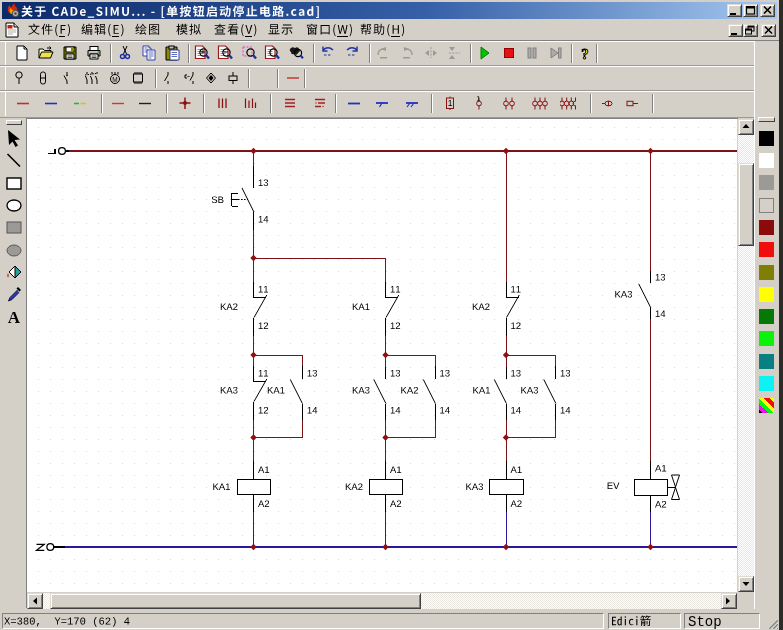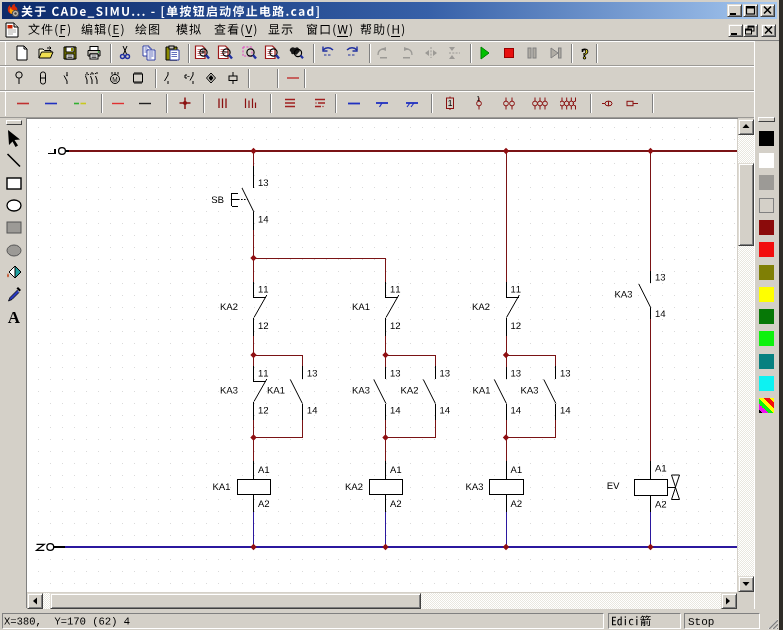--- a/index.html
+++ b/index.html
@@ -614,21 +614,21 @@
 <div class="abs" style="left:0;top:609px;width:779px;height:21px;background:#d4d0c8"></div>
 <div class="abs sunk" style="left:2px;top:613px;width:602px;height:16px"></div>
 <div class="abs sunk" style="left:608px;top:613px;width:73px;height:16px"></div>
 <div class="abs sunk" style="left:684px;top:613px;width:76px;height:16px"></div>
 <svg class="abs" style="left:4px;top:613px;overflow:visible" width="140" height="16">
       <path transform="translate(0,11.5)" d="M3.1 -4.3 4.9 -6.9H5.9L3.7 -3.6L6.1 0.0H5.1L3.1 -2.9L1.2 0.0H0.2L2.6 -3.6L0.4 -6.9H1.4Z M6.9 -4.4V-5.1H12.0V-4.4ZM6.9 -1.8V-2.5H12.0V-1.8Z M18.2 -1.9Q18.2 -0.9 17.6 -0.4Q16.9 0.1 15.8 0.1Q14.7 0.1 14.0 -0.4Q13.4 -0.9 13.3 -1.9L14.2 -1.9Q14.4 -0.7 15.8 -0.7Q16.5 -0.7 16.9 -1.0Q17.3 -1.3 17.3 -1.9Q17.3 -2.3 17.0 -2.6Q16.8 -2.8 16.4 -3.0Q16.0 -3.1 15.5 -3.1H15.0V-3.9H15.5Q15.9 -3.9 16.3 -4.1Q16.7 -4.2 16.9 -4.5Q17.1 -4.7 17.1 -5.1Q17.1 -5.7 16.7 -6.0Q16.4 -6.3 15.7 -6.3Q15.1 -6.3 14.7 -6.0Q14.4 -5.6 14.3 -5.1L13.4 -5.1Q13.5 -6.0 14.1 -6.5Q14.8 -7.0 15.7 -7.0Q16.8 -7.0 17.4 -6.5Q18.0 -6.1 18.0 -5.2Q18.0 -4.6 17.6 -4.1Q17.2 -3.7 16.5 -3.6V-3.5Q17.3 -3.4 17.8 -3.0Q18.2 -2.5 18.2 -1.9Z M24.5 -1.9Q24.5 -1.0 23.9 -0.4Q23.2 0.1 22.1 0.1Q20.9 0.1 20.2 -0.4Q19.6 -1.0 19.6 -1.9Q19.6 -2.6 20.0 -3.1Q20.4 -3.5 21.0 -3.6V-3.6Q20.5 -3.8 20.1 -4.2Q19.8 -4.7 19.8 -5.2Q19.8 -5.8 20.0 -6.2Q20.3 -6.6 20.8 -6.8Q21.4 -7.0 22.0 -7.0Q22.7 -7.0 23.3 -6.8Q23.8 -6.6 24.1 -6.2Q24.3 -5.8 24.3 -5.2Q24.3 -4.7 24.0 -4.2Q23.6 -3.8 23.1 -3.7V-3.6Q23.7 -3.5 24.1 -3.1Q24.5 -2.6 24.5 -1.9ZM23.4 -5.2Q23.4 -5.8 23.0 -6.0Q22.7 -6.3 22.0 -6.3Q21.4 -6.3 21.0 -6.0Q20.7 -5.8 20.7 -5.2Q20.7 -4.6 21.1 -4.3Q21.4 -4.0 22.0 -4.0Q23.4 -4.0 23.4 -5.2ZM23.6 -2.0Q23.6 -2.6 23.2 -3.0Q22.8 -3.3 22.0 -3.3Q21.3 -3.3 20.9 -2.9Q20.5 -2.6 20.5 -2.0Q20.5 -1.3 20.9 -1.0Q21.3 -0.6 22.1 -0.6Q22.8 -0.6 23.2 -0.9Q23.6 -1.3 23.6 -2.0Z M30.9 -3.5Q30.9 -1.7 30.2 -0.8Q29.6 0.1 28.3 0.1Q27.1 0.1 26.5 -0.8Q25.8 -1.7 25.8 -3.5Q25.8 -5.2 26.4 -6.1Q27.1 -7.0 28.4 -7.0Q29.6 -7.0 30.3 -6.1Q30.9 -5.2 30.9 -3.5ZM29.9 -3.5Q29.9 -4.9 29.6 -5.6Q29.2 -6.3 28.4 -6.3Q27.5 -6.3 27.1 -5.6Q26.8 -5.0 26.8 -3.5Q26.8 -2.0 27.1 -1.3Q27.5 -0.7 28.3 -0.7Q29.2 -0.7 29.5 -1.3Q29.9 -2.0 29.9 -3.5ZM27.7 -2.8V-4.1H29.0V-2.8Z M32.8 1.9 33.7 -1.5H35.1L33.5 1.9Z M54.0 -3.0V0.0H53.1V-3.0L50.6 -6.9H51.6L53.6 -3.8L55.5 -6.9H56.5Z M57.3 -4.4V-5.1H62.4V-4.4ZM57.3 -1.8V-2.5H62.4V-1.8Z M63.8 0.0V-0.7H66.1V-6.0Q65.9 -5.6 65.2 -5.3Q64.5 -5.0 63.8 -5.0V-5.7Q64.5 -5.7 65.2 -6.1Q65.9 -6.4 66.1 -6.9H67.0V-0.7H68.8V0.0Z M74.8 -6.2Q72.4 -2.7 72.4 0.0H71.4Q71.4 -1.3 72.0 -2.9Q72.7 -4.5 73.9 -6.2H70.1V-6.9H74.8Z M81.3 -3.5Q81.3 -1.7 80.6 -0.8Q80.0 0.1 78.7 0.1Q77.5 0.1 76.9 -0.8Q76.2 -1.7 76.2 -3.5Q76.2 -5.2 76.9 -6.1Q77.5 -7.0 78.8 -7.0Q80.1 -7.0 80.7 -6.1Q81.3 -5.2 81.3 -3.5ZM80.3 -3.5Q80.3 -4.9 80.0 -5.6Q79.6 -6.3 78.8 -6.3Q77.9 -6.3 77.6 -5.6Q77.2 -5.0 77.2 -3.5Q77.2 -2.0 77.6 -1.3Q77.9 -0.7 78.8 -0.7Q79.6 -0.7 79.9 -1.3Q80.3 -2.0 80.3 -3.5ZM78.2 -2.8V-4.1H79.4V-2.8Z M90.9 -2.7Q90.9 -1.3 91.4 -0.2Q91.8 1.0 92.8 2.2H91.8Q90.8 1.0 90.4 -0.2Q90.0 -1.3 90.0 -2.7Q90.0 -4.1 90.4 -5.3Q90.8 -6.4 91.8 -7.6H92.8Q91.8 -6.4 91.4 -5.3Q90.9 -4.1 90.9 -2.7Z M100.1 -2.3Q100.1 -1.2 99.5 -0.5Q98.9 0.1 97.8 0.1Q96.6 0.1 95.9 -0.8Q95.3 -1.7 95.3 -3.3Q95.3 -5.1 96.0 -6.0Q96.6 -7.0 97.9 -7.0Q99.5 -7.0 99.9 -5.6L99.1 -5.4Q98.8 -6.3 97.9 -6.3Q97.1 -6.3 96.6 -5.6Q96.2 -4.9 96.2 -3.6Q96.5 -4.0 96.9 -4.3Q97.4 -4.5 98.0 -4.5Q98.9 -4.5 99.5 -3.9Q100.1 -3.3 100.1 -2.3ZM99.2 -2.2Q99.2 -3.0 98.8 -3.4Q98.4 -3.8 97.7 -3.8Q97.4 -3.8 97.0 -3.6Q96.7 -3.5 96.5 -3.2Q96.3 -2.9 96.3 -2.5Q96.3 -1.7 96.7 -1.2Q97.1 -0.6 97.8 -0.6Q98.4 -0.6 98.8 -1.1Q99.2 -1.5 99.2 -2.2Z M101.6 0.0V-0.6Q101.8 -1.2 102.3 -1.7Q102.9 -2.3 103.8 -3.0Q104.6 -3.7 105.0 -4.2Q105.3 -4.6 105.3 -5.1Q105.3 -5.6 105.0 -6.0Q104.6 -6.3 103.9 -6.3Q103.4 -6.3 103.0 -5.9Q102.6 -5.6 102.6 -5.0L101.6 -5.1Q101.7 -6.0 102.3 -6.5Q103.0 -7.0 103.9 -7.0Q105.0 -7.0 105.7 -6.5Q106.3 -6.0 106.3 -5.1Q106.3 -4.5 105.9 -4.0Q105.5 -3.4 104.7 -2.8Q103.7 -1.9 103.2 -1.5Q102.8 -1.1 102.7 -0.7H106.4V0.0Z M111.7 -2.7Q111.7 -1.3 111.2 -0.2Q110.8 1.0 109.8 2.2H108.8Q109.8 0.9 110.3 -0.2Q110.7 -1.3 110.7 -2.7Q110.7 -4.1 110.3 -5.2Q109.8 -6.4 108.8 -7.6H109.8Q110.8 -6.4 111.2 -5.3Q111.7 -4.1 111.7 -2.7Z M124.5 -1.6V0.0H123.6V-1.6H120.2V-2.4L123.5 -6.9H124.5V-2.4H125.5V-1.6ZM123.6 -5.9 121.0 -2.4H123.6Z" fill="#000"></path>
     </svg>
 <svg style="position:absolute;left:611.0px;top:612.3px;overflow:visible" width="42" height="17">
       <path transform="translate(0,13.2)" d="M1.0 0.0H5.1V-0.9H2.1V-4.0H4.5V-4.9H2.1V-7.5H5.0V-8.5H1.0Z M8.3 0.2C8.9 0.2 9.3 -0.2 9.7 -0.7H9.7L9.8 0.0H10.7V-8.8H9.6V-6.8L9.7 -5.7C9.3 -6.2 8.9 -6.4 8.4 -6.4C7.3 -6.4 6.3 -5.2 6.3 -3.1C6.3 -0.9 7.1 0.2 8.3 0.2ZM8.6 -0.7C7.8 -0.7 7.4 -1.6 7.4 -3.1C7.4 -4.6 8.0 -5.5 8.6 -5.5C9.0 -5.5 9.3 -5.4 9.6 -4.9V-1.6C9.3 -1.0 8.9 -0.7 8.6 -0.7Z M13.8 0.0H14.9V-6.3H13.8ZM14.4 -7.5C14.8 -7.5 15.1 -7.8 15.1 -8.2C15.1 -8.6 14.8 -8.9 14.4 -8.9C13.9 -8.9 13.6 -8.6 13.6 -8.2C13.6 -7.8 13.9 -7.5 14.4 -7.5Z M20.6 0.1C21.3 0.1 22.0 -0.1 22.5 -0.6L22.1 -1.3C21.7 -1.0 21.3 -0.7 20.7 -0.7C19.7 -0.7 19.0 -1.7 19.0 -3.1C19.0 -4.6 19.7 -5.5 20.8 -5.5C21.2 -5.5 21.5 -5.3 21.9 -5.0L22.4 -5.7C22.0 -6.1 21.5 -6.4 20.7 -6.4C19.2 -6.4 17.9 -5.2 17.9 -3.1C17.9 -1.1 19.1 0.1 20.6 0.1Z M25.3 0.0H26.4V-6.3H25.3ZM25.9 -7.5C26.3 -7.5 26.6 -7.8 26.6 -8.2C26.6 -8.6 26.3 -8.9 25.9 -8.9C25.4 -8.9 25.1 -8.6 25.1 -8.2C25.1 -7.8 25.4 -7.5 25.9 -7.5Z M35.6 -4.3V-0.8H36.5V-4.3ZM38.0 -4.7V-0.1C38.0 0.0 38.0 0.1 37.8 0.1C37.6 0.1 37.0 0.1 36.3 0.1C36.5 0.3 36.6 0.6 36.7 0.9C37.5 0.9 38.1 0.8 38.4 0.7C38.8 0.6 38.9 0.3 38.9 -0.1V-4.7ZM36.5 -7.1C36.3 -6.8 36.0 -6.4 35.8 -6.0H33.1C32.9 -6.3 32.5 -6.8 32.2 -7.1L31.4 -6.8C31.6 -6.6 31.9 -6.3 32.1 -6.0H29.3V-5.3H39.7V-6.0H36.7C36.9 -6.3 37.2 -6.6 37.4 -6.8ZM33.4 -4.0V-3.1H31.0V-4.0ZM30.2 -4.6V0.9H31.0V-1.0H33.4V-0.1C33.4 0.1 33.4 0.1 33.3 0.1C33.1 0.1 32.7 0.1 32.2 0.1C32.3 0.3 32.5 0.6 32.5 0.8C33.1 0.8 33.6 0.8 33.9 0.7C34.2 0.6 34.3 0.4 34.3 -0.1V-4.6ZM31.0 -2.5H33.4V-1.6H31.0ZM31.1 -9.8C30.7 -8.8 30.0 -7.9 29.3 -7.3C29.5 -7.2 29.9 -6.9 30.0 -6.8C30.4 -7.1 30.8 -7.6 31.2 -8.1H31.9C32.1 -7.7 32.3 -7.3 32.4 -7.0L33.1 -7.3C33.1 -7.5 32.9 -7.8 32.8 -8.1H34.4V-8.9H31.6C31.7 -9.1 31.9 -9.3 31.9 -9.5ZM35.5 -9.8C35.2 -8.9 34.7 -8.0 34.0 -7.4C34.2 -7.3 34.6 -7.1 34.8 -6.9C35.1 -7.2 35.4 -7.7 35.7 -8.1H36.7C37.0 -7.7 37.3 -7.2 37.4 -6.9L38.1 -7.3C38.0 -7.5 37.8 -7.8 37.6 -8.1H39.6V-8.9H36.1C36.2 -9.1 36.3 -9.3 36.4 -9.6Z" fill="#000"></path>
     </svg>
-<div style="position:absolute;left:688px;top:616px;font-family:'Liberation Mono',monospace;font-size:11px;line-height:12px;color:#000">Stop</div>
+<div style="position:absolute;left:688px;top:616px;font-family:'Liberation Mono',monospace;font-size:14px;line-height:12px;color:#000">Stop</div>
 <svg class="abs" style="left:762px;top:613px" width="16" height="16">
       <path d="M14 16 L16 14" stroke="#fff" stroke-width="1"></path>
       <path d="M15 16 L16 15" stroke="#808080" stroke-width="1.4"></path>
       <path d="M10 16 L16 10" stroke="#fff" stroke-width="1"></path>
       <path d="M11 16 L16 11" stroke="#808080" stroke-width="1.4"></path>
       <path d="M6 16 L16 6" stroke="#fff" stroke-width="1"></path>
       <path d="M7 16 L16 7" stroke="#808080" stroke-width="1.4"></path>
     </svg>
 </div>
 <div class="abs" style="left:779px;top:0;width:4px;height:630px;background:#2e2c28"></div>

